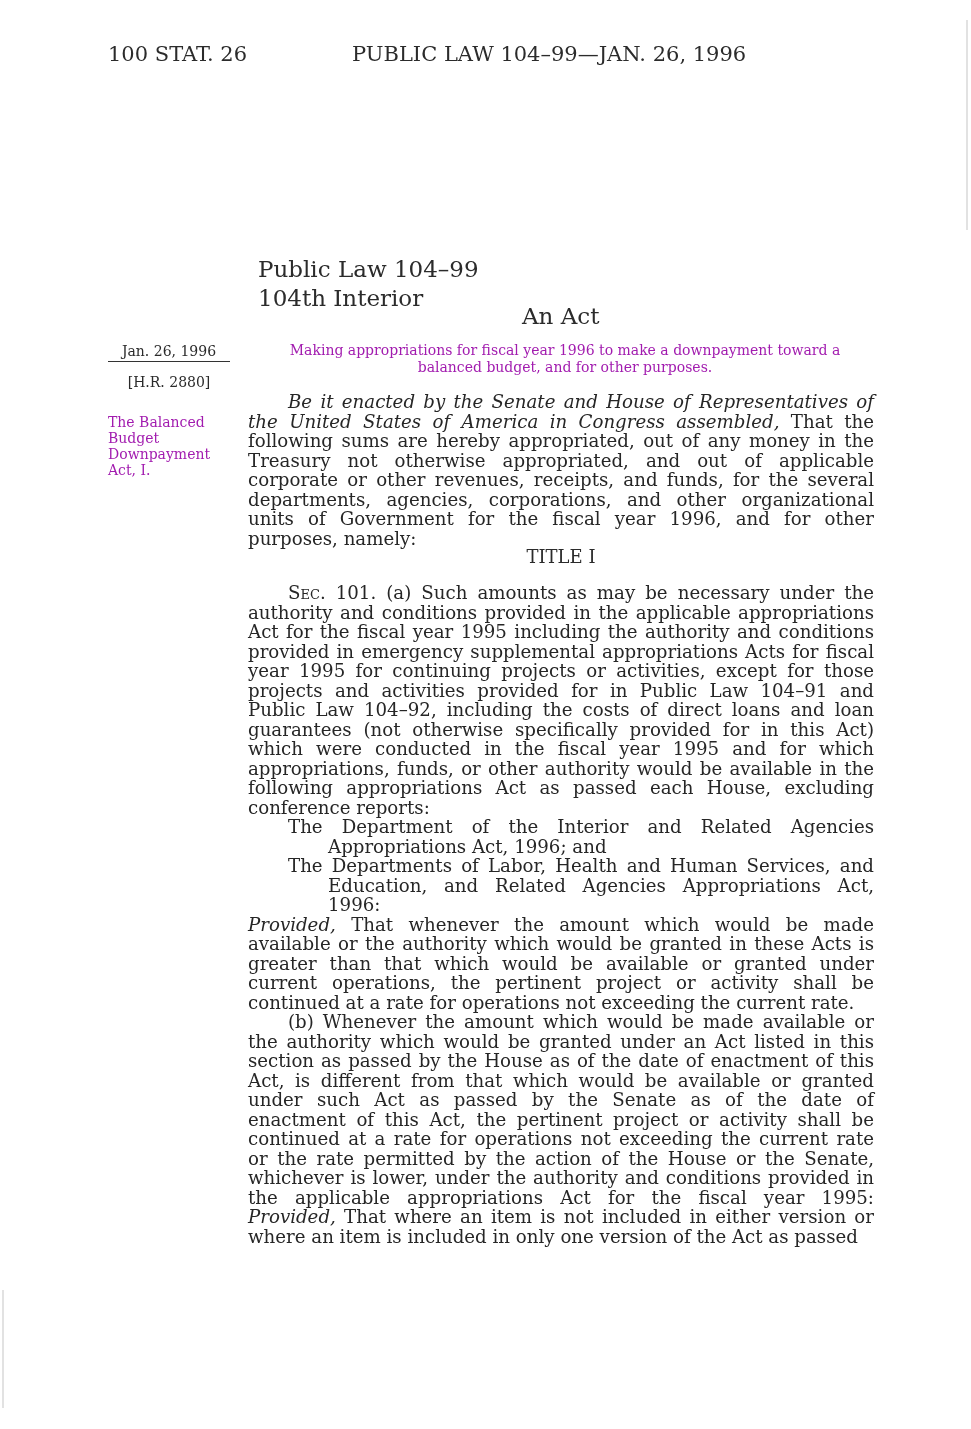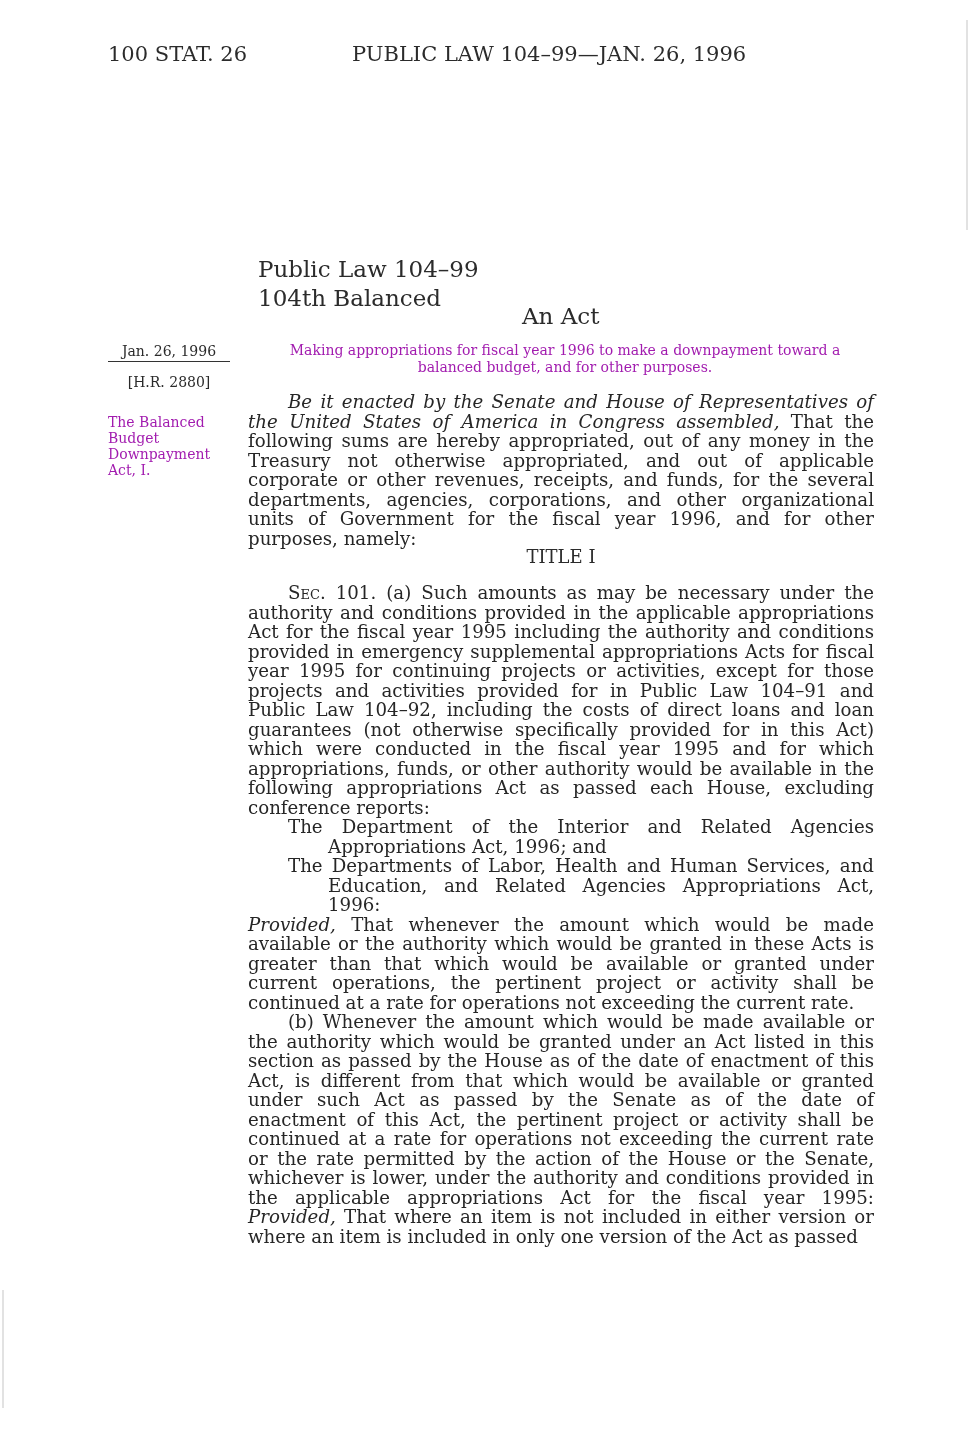--- a/index.html
+++ b/index.html
@@ -133,21 +133,21 @@
 <body>
 
 <div class="scan-edge-right"></div>
 <div class="scan-edge-left"></div>
 
 <div class="running-head rh-left">100 STAT. 26</div>
 <div class="running-head rh-right">PUBLIC LAW 104–99—JAN. 26, 1996</div>
 
 <div class="pl-title">
   <div>Public Law 104–99</div>
-  <div>104th Balanced</div>
+  <div>104th Interior</div>
 </div>
 <div class="act-heading">An Act</div>
 
 <div class="margin-date">
   <div class="date">Jan. 26, 1996</div>
   <div>[H.R. 2880]</div>
 </div>
 
 <div class="margin-note">The Balanced Budget Downpayment Act, I.</div>
 

